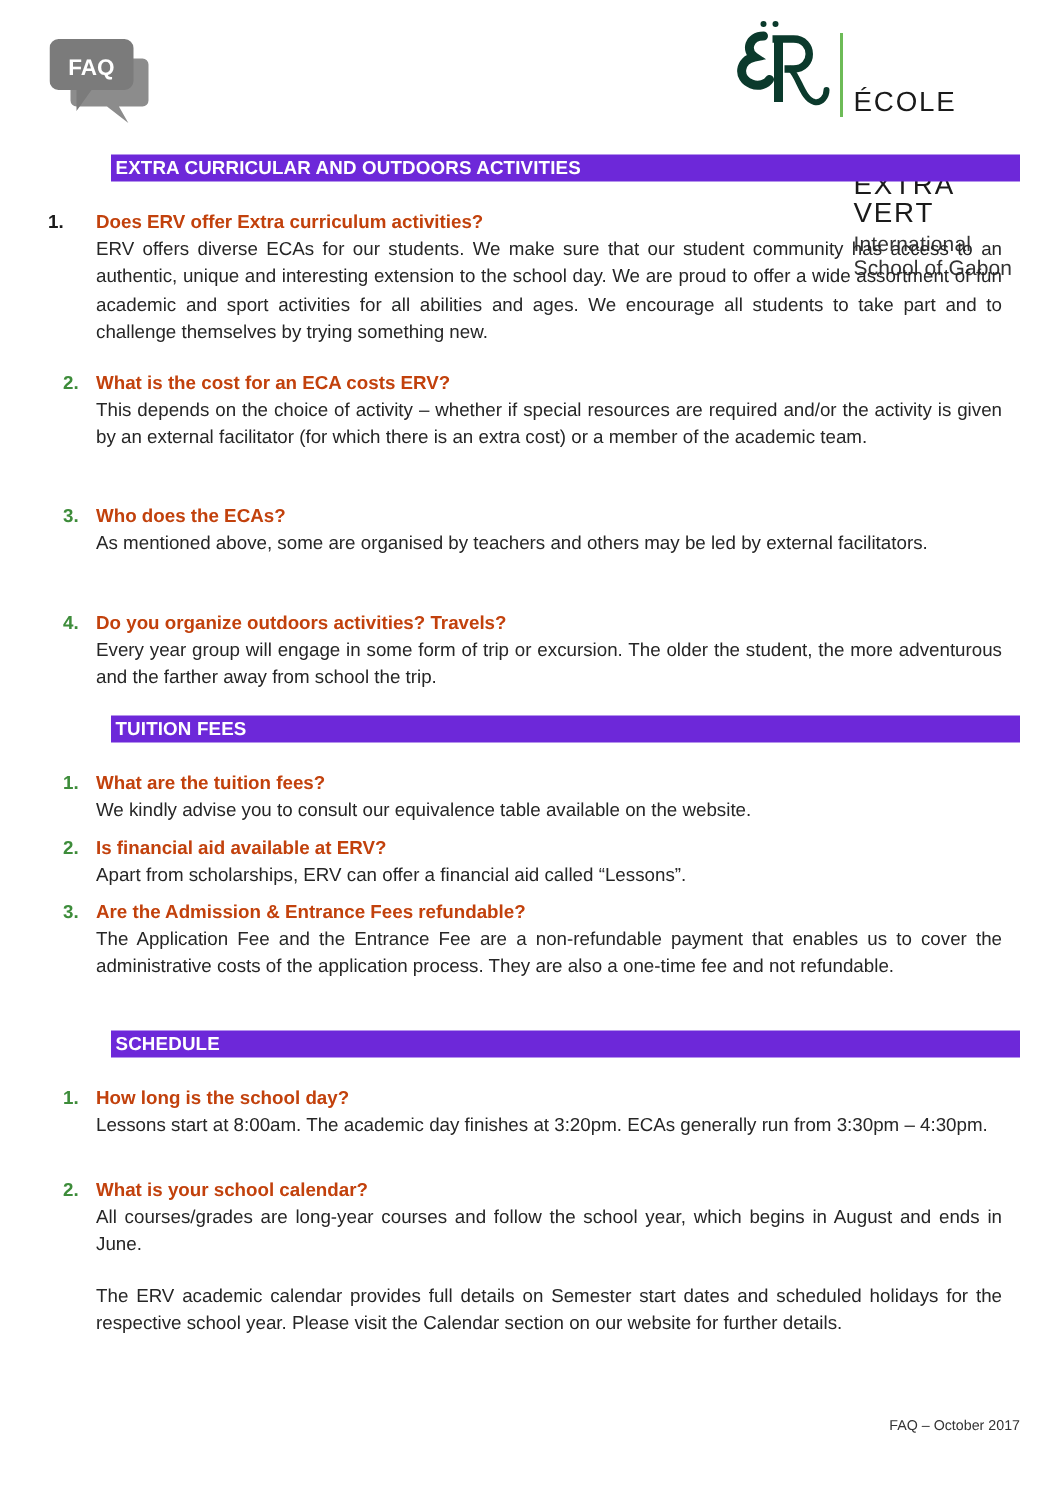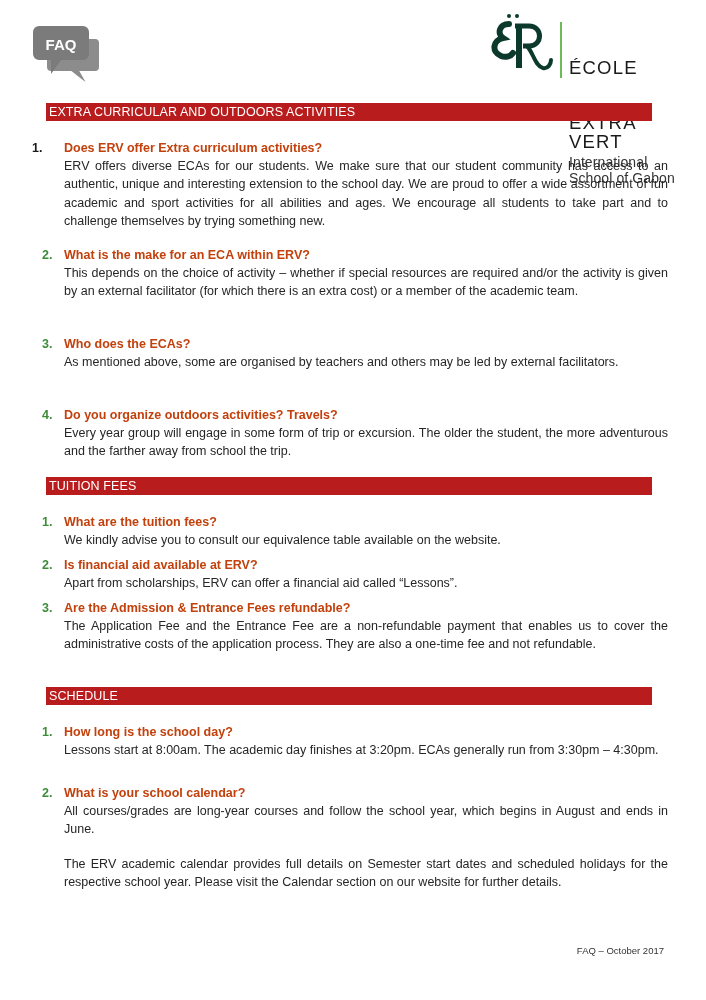--- a/index.html
+++ b/index.html
@@ -11,31 +11,31 @@
 
   
   .logo { position: absolute; left: 489px; top: 10px; width: 200px; height: 66px; }
   .logo-mark { position: absolute; left: 0; top: 0; width: 66px; height: 66px; }
   .logo-divider { position: absolute; left: 71px; top: 12px; width: 2px; height: 56px; background: #6dbb57; }
   .logo-text { position: absolute; left: 80px; top: 12px; }
   .logo-line1, .logo-line2 { display: block; font-size: 18.5px; letter-spacing: 1.2px; color: #1a1a1a; line-height: 19px; font-weight: 400; margin-top: 36px; }
   .logo-line3 { display: block; font-size: 14px; color: #333; margin-top: 3px; letter-spacing: 0.1px; }
 
   
-  .section-bar { position: absolute; left: 46px; width: 606px; height: 18px; background: #b91c1c; color: #fff; font-weight: 400; font-size: 12.5px; padding-left: 3px; line-height: 18px; letter-spacing: 0.1px; }
+  .section-bar { position: absolute; left: 74px; width: 606px; height: 18px; background: #6d28d9; color: #fff; font-weight: 700; font-size: 12.5px; padding-left: 3px; line-height: 18px; letter-spacing: 0.1px; }
 
   
   .qa { position: absolute; left: 0; width: 706px; }
   .qa .num { position: absolute; left: 42px; top: 0; font-size: 12.5px; font-weight: 700; color: #3d8c3a; line-height: 18px; }
   .qa .num.black { color: #1a1a1a; left: 32px; }
   .qa .q { position: absolute; left: 64px; top: 0; font-size: 12.5px; font-weight: 700; color: #c2410c; line-height: 18px; white-space: nowrap; }
   .qa .a { position: absolute; left: 64px; top: 18px; width: 604px; font-size: 12.5px; color: #262626; line-height: 18.3px; text-align: justify; }
   .para { position: absolute; left: 64px; width: 604px; font-size: 12.5px; color: #262626; line-height: 18.3px; text-align: justify; }
 
-  .footer { position: absolute; right: 42px; top: 945px; font-size: 9.5px; color: #333; }
+  .footer { position: absolute; right: 26px; top: 945px; font-size: 9.5px; color: #333; }
 </style>
 </head>
 <body>
 
 <div class="faq-icon">
   <svg width="68" height="64" viewBox="0 0 68 64">
     <path d="M18 14 h44 a5 5 0 0 1 5 5 v24 a5 5 0 0 1 -5 5 h-14 l8 14 l-18 -14 h-20 a5 5 0 0 1 -5 -5 v-24 a5 5 0 0 1 5 -5z" fill="#8c8c8c" stroke="#ffffff" stroke-width="2"></path>
     <path d="M6 2 h44 a6 6 0 0 1 6 6 v22 a6 6 0 0 1 -6 6 h-22 l-10 14 l0 -14 h-12 a6 6 0 0 1 -6 -6 v-22 a6 6 0 0 1 6 -6z" fill="#7b7b7b"></path>
     <text x="28" y="26" text-anchor="middle" font-family="Liberation Sans, sans-serif" font-weight="700" font-size="15" fill="#ffffff">FAQ</text>
   </svg>
@@ -63,21 +63,21 @@
 <div class="section-bar" style="top:103px;">EXTRA CURRICULAR AND OUTDOORS ACTIVITIES</div>
 
 <div class="qa" style="top:139px;">
   <span class="num black">1.</span>
   <span class="q">Does ERV offer Extra curriculum activities?</span>
   <div class="a">ERV offers diverse ECAs for our students. We make sure that our student community has access to an authentic, unique and interesting extension to the school day. We are proud to offer a wide assortment of fun academic and sport activities for all abilities and ages. We encourage all students to take part and to challenge themselves by trying something new.</div>
 </div>
 
 <div class="qa" style="top:246px;">
   <span class="num">2.</span>
-  <span class="q">What is the make for an ECA within ERV?</span>
+  <span class="q">What is the cost for an ECA costs ERV?</span>
   <div class="a">This depends on the choice of activity – whether if special resources are required and/or the activity is given by an external facilitator (for which there is an extra cost) or a member of the academic team.</div>
 </div>
 
 <div class="qa" style="top:335px;">
   <span class="num">3.</span>
   <span class="q">Who does the ECAs?</span>
   <div class="a">As mentioned above, some are organised by teachers and others may be led by external facilitators.</div>
 </div>
 
 <div class="qa" style="top:406px;">

